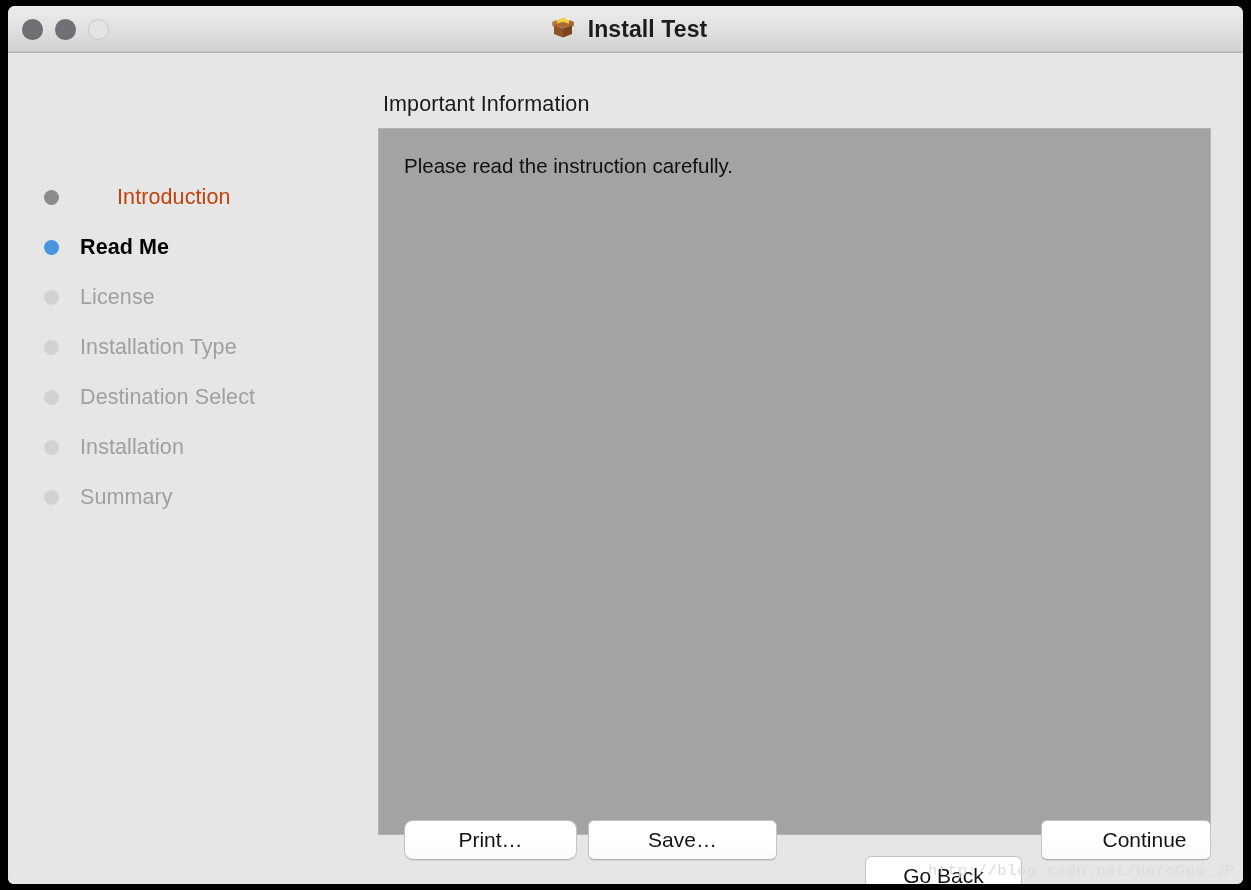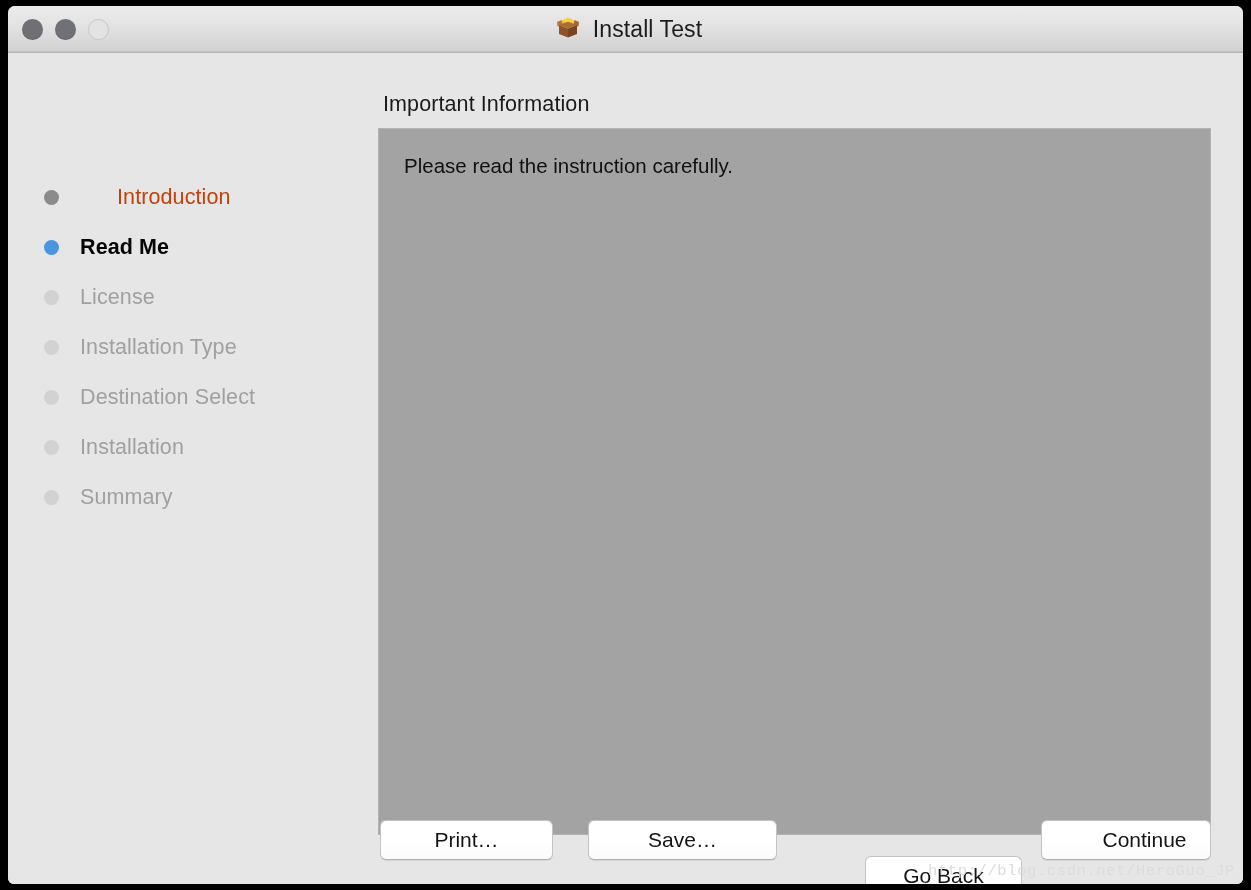--- a/index.html
+++ b/index.html
@@ -56,20 +56,21 @@
   }
   .tl-close   { background: #6f7074; box-shadow: inset 0 -1px 1px rgba(0,0,0,0.12); }
   .tl-min     { background: #707176; box-shadow: inset 0 -1px 1px rgba(0,0,0,0.12); }
   .tl-zoom    { background: #e3e3e3; border: 1px solid #c6c6c6; }
 
   .title-wrap {
     display: flex;
     align-items: center;
     gap: 10px;
     margin-left: 4px;
+    font-weight: bold;
   }
   .pkg-icon { display: block; }
   .title-text {
     font-size: 23px;
     color: #1c1c1c;
     letter-spacing: 0.1px;
   }
 
   
   .content-area {
@@ -148,21 +149,21 @@
     font-family: "Liberation Sans", sans-serif;
     font-size: 21px;
     color: #141414;
     display: flex;
     align-items: center;
     justify-content: center;
     padding: 0;
     cursor: default;
     box-shadow: 0 1px 0.5px rgba(0,0,0,0.07);
   }
-  .btn-print    { left: 372px;  top: 767px; width: 173px; }
+  .btn-print    { left: 396px;  top: 767px; width: 173px; border-radius: 9px; }
   .btn-save     { left: 580px;  top: 767px; width: 189px; }
   .btn-goback   { left: 857px;  top: 767px; width: 157px; margin-top: 36px; }
   .btn-continue { left: 1033px; top: 767px; width: 170px; padding-left: 37px; }
 
   
   .watermark {
     position: absolute;
     right: 8px;
     bottom: 4px;
     font-family: "Liberation Mono", "DejaVu Sans Mono", monospace;

